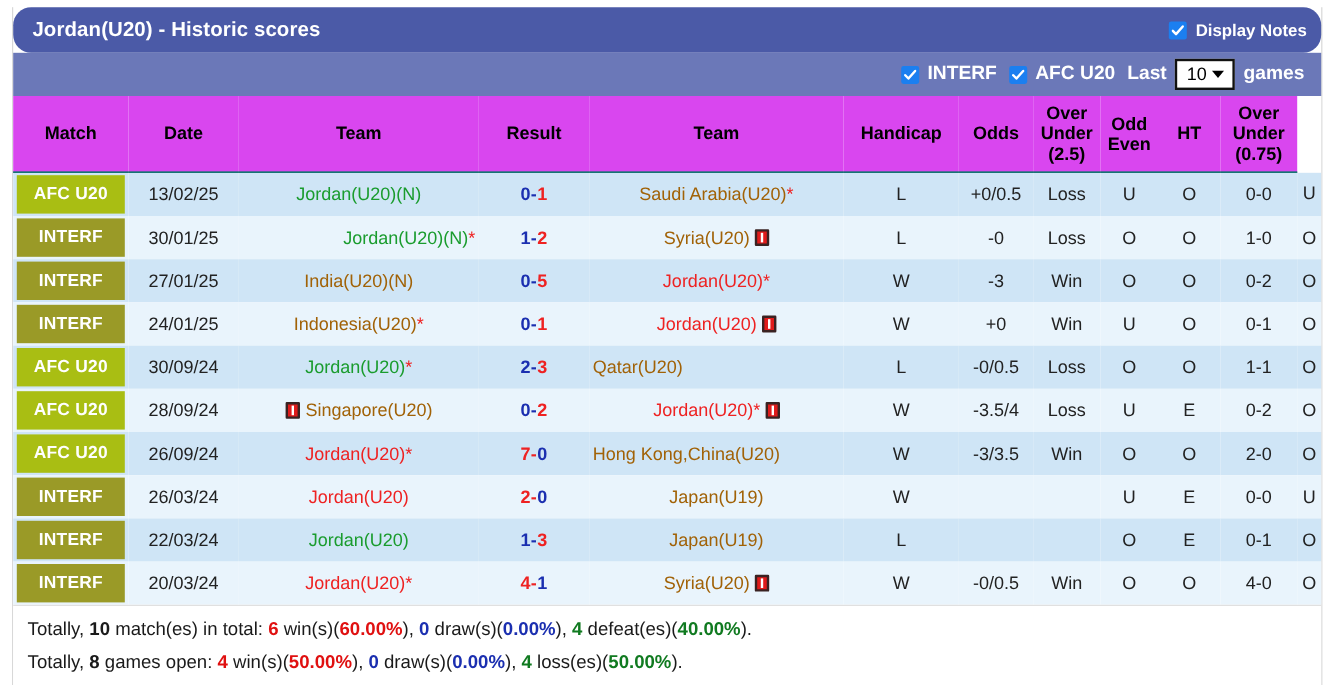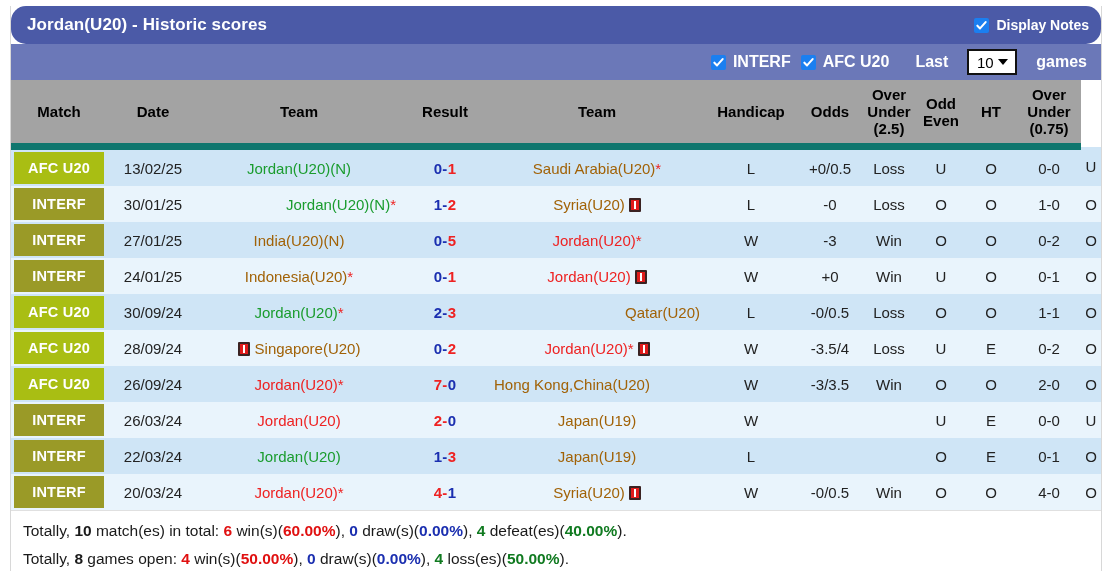--- a/index.html
+++ b/index.html
@@ -53,22 +53,22 @@
     align-items: center;
     justify-content: flex-end;
     padding: 0 14px 0 0;
     gap: 10px;
   }
   .filteritem { display: flex; align-items: center; gap: 7px; }
   .filteritem .lbl {
     color: #ffffff; font-size: 16px; font-weight: bold;
   }
   .lastgames {
-    display: flex; align-items: center; gap: 19px;
-    margin-left: 16px;
+    display: flex; align-items: center; gap: 7px;
+    margin-left: 0;
   }
   .lastgames .lbl { color: #ffffff; font-size: 16px; font-weight: bold; }
   .sel {
     background: #ffffff;
     border: 2px solid #111111;
     height: 26px;
     min-width: 50px;
     display: flex; align-items: center; justify-content: center;
     gap: 4px;
     font-size: 15px; color: #000000;
@@ -100,22 +100,22 @@
     table-layout: fixed;
     background: #ffffff;
   }
   table.scores th {
     font-size: 15px;
     font-weight: bold;
     color: #000000;
     padding: 6px 2px;
     height: 63px;
     vertical-align: middle;
-    background: #a3a3a3;
-    border-bottom: 7px solid #0f766e;
+    background: #d946ef;
+    border-bottom: 1px solid #0f766e;
   }
   table.scores td {
     font-size: 15px;
     color: #222222;
     height: 32px;
     padding: 2px 3px;
     text-align: center;
     vertical-align: middle;
     white-space: nowrap;
   }
@@ -333,21 +333,21 @@
             <td>0-1</td>
             <td class="t-red">O</td>
           </tr>
           <tr class="r-odd">
             <td class="c-badge">
               <div class="badge afc">AFC U20</div>
             </td>
             <td class="c-date">30/09/24</td>
             <td class="c-team" style="text-align: center; padding-right: 3px; padding-left: 3px;"><span class="t-green">Jordan(U20)</span><span class="star">*</span></td>
             <td class="c-score"><span class="s-lo">2</span><span class="s-lo">-</span><span class="s-hi">3</span></td>
-            <td class="c-team" style="text-align: right; padding-right: 3px; padding-left: 3px;"><span class="t-black">Qatar(U20)</span></td>
+            <td class="c-team" style="text-align: left; padding-right: 3px; padding-left: 3px;"><span class="t-black">Qatar(U20)</span></td>
             <td class="t-green" style="font-weight: 400;">L</td>
             <td class="c-hcp">-0/0.5</td>
             <td class="t-green">Loss</td>
             <td class="t-red">O</td>
             <td class="t-green">O</td>
             <td>1-1</td>
             <td class="t-red">O</td>
           </tr>
           <tr class="r-even">
             <td class="c-badge">

